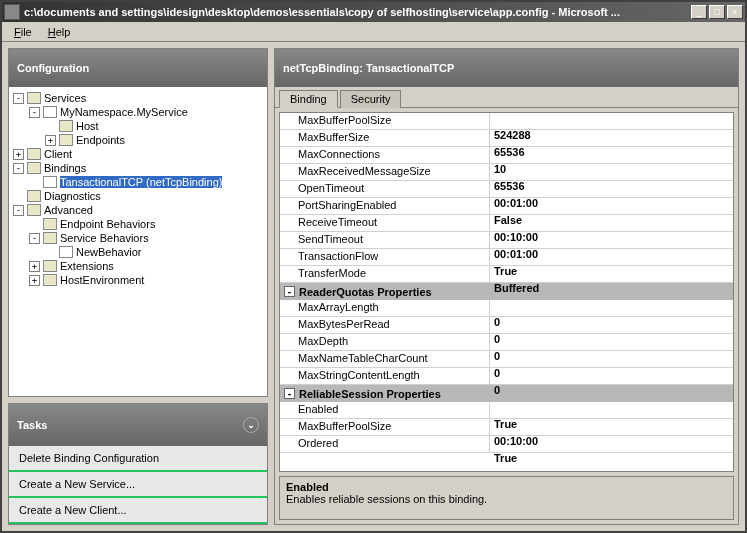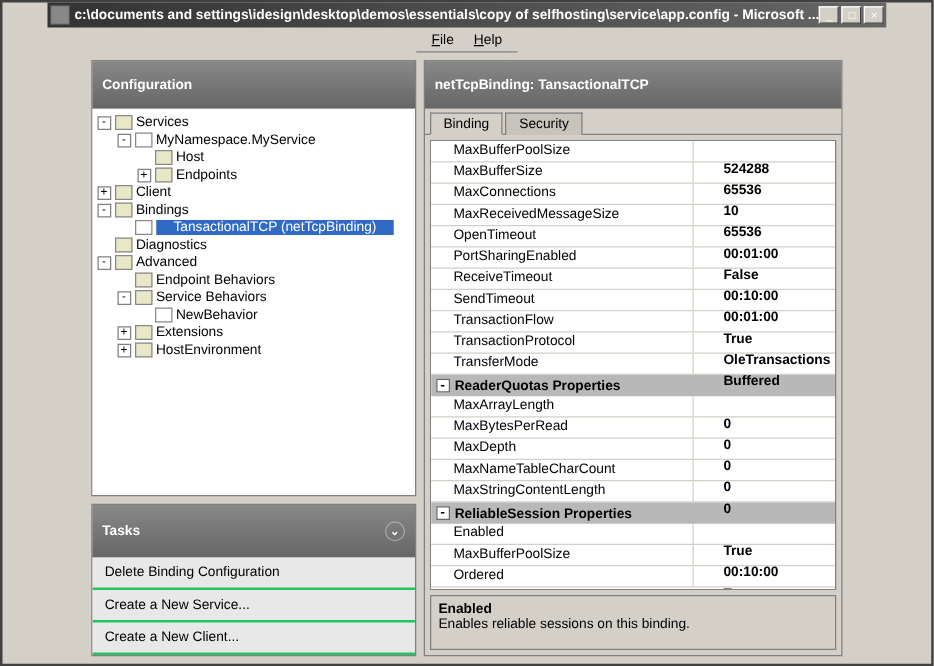--- a/index.html
+++ b/index.html
@@ -1,17 +1,17 @@
 <!DOCTYPE html>
 <html><head>
 <meta charset="utf-8">
 <style>
 * { box-sizing: border-box; margin: 0; padding: 0; font-family: Tahoma, sans-serif; font-size: 11px; }
 body { background: #888; width: 747px; height: 533px; overflow: hidden; }
-.window { width: 747px; height: 533px; background: #d4d0c8; border: 2px solid #404040; display: flex; flex-direction: column; align-items: center; }
+.window { width: 747px; height: 533px; background: #d4d0c8; border: 2px solid #404040; display: flex; flex-direction: column; }
 .titlebar { background: linear-gradient(to right, #333, #666); color: #fff; height: 20px; display: flex; align-items: center; padding: 0 2px; }
 .titlebar-icon { width: 16px; height: 16px; background: #888; margin-right: 4px; border: 1px solid #555; }
 .titlebar-text { flex: 1; font-weight: bold; font-size: 11px; white-space: nowrap; overflow: hidden; }
 .titlebar-buttons { display: flex; gap: 2px; }
 .titlebar-btn { width: 16px; height: 14px; background: #d4d0c8; border: 1px solid #fff; border-right-color: #404040; border-bottom-color: #404040; font-size: 9px; display: flex; align-items: center; justify-content: center; cursor: pointer; font-family: Arial; }
 .menubar { height: 20px; display: flex; align-items: center; padding: 0 4px; border-bottom: 1px solid #808080; }
 .menuitem { padding: 2px 8px; cursor: pointer; }
 .menuitem u { text-decoration: underline; }
 .content { flex: 1; display: flex; padding: 6px; gap: 6px; overflow: hidden; }
 .leftcol { width: 260px; display: flex; flex-direction: column; gap: 6px; }
@@ -21,28 +21,28 @@
 .chevron { border: 1px solid #aaa; border-radius: 50%; width: 16px; height: 16px; display: flex; align-items: center; justify-content: center; font-size: 9px; }
 .panel-body { flex: 1; overflow: auto; }
 .tree { background: #fff; padding: 4px; font-size: 11px; height: 260px; overflow: auto; }
 .tree-node { white-space: nowrap; padding: 1px 0; display: flex; align-items: center; }
 .tree-toggle { width: 11px; height: 11px; border: 1px solid #808080; display: inline-flex; align-items: center; justify-content: center; font-size: 9px; line-height: 1; margin-right: 3px; cursor: pointer; font-family: monospace; background: #fff; }
 .tree-spacer { width: 14px; display: inline-block; }
 .tree-icon { width: 14px; height: 12px; display: inline-block; margin-right: 3px; vertical-align: middle; }
 .folder-icon { background: #e8e8c8; border: 1px solid #888; }
 .doc-icon { background: #fff; border: 1px solid #888; }
 .indent { display: inline-block; }
-.selected { background: #316ac5; color: #fff; padding: 0 14px; }
+.selected { background: #316ac5; color: #fff; padding: 0 0; }
 .tasks-body { background: #e8e8e8; }
 .task-item { padding: 6px 10px; border-bottom: 2px solid #22c55e; cursor: pointer; }
 .tabstrip { display: flex; background: #d4d0c8; padding: 2px 4px 0 4px; border-bottom: 1px solid #808080; }
 .tab { padding: 2px 10px; border: 1px solid #808080; border-bottom: none; margin-right: 2px; cursor: pointer; background: #c8c4bc; position: relative; top: 1px; }
 .tab.active { background: #d4d0c8; border-bottom: 1px solid #d4d0c8; }
 .propgrid { flex: 1; background: #fff; border: 1px solid #808080; margin: 4px; overflow-y: scroll; position: relative; }
-.prop-row { display: flex; height: 17px; border-bottom: 1px solid #d4d0c8; gap: 20px; }
+.prop-row { display: flex; height: 17px; border-bottom: 1px solid #d4d0c8; }
 .prop-label { width: 210px; padding: 1px 4px 1px 18px; border-right: 1px solid #d4d0c8; }
 .prop-value { flex: 1; padding: 16px 4px; font-weight: bold; }
 .prop-cat { background: #b8b8b8; font-weight: bold; padding: 1px 4px; height: 17px; display: flex; align-items: center; }
 .prop-cat-toggle { width: 11px; height: 11px; border: 1px solid #666; background: #fff; display: inline-flex; align-items: center; justify-content: center; font-size: 9px; margin-right: 4px; font-family: monospace; }
 .helpbox { border: 1px solid #808080; margin: 0 4px 4px 4px; padding: 4px 6px; background: #d4d0c8; height: 44px; }
 .help-title { font-weight: bold; }
 .right-panel { flex: 1; display: flex; flex-direction: column; }
 </style>
 </head>
 <body>
@@ -201,24 +201,20 @@
             </div>
           <div class="prop-row">
               <div class="prop-label">SendTimeout</div>
               <div class="prop-value">00:01:00</div>
             </div>
           <div class="prop-row">
               <div class="prop-label">TransactionFlow</div>
               <div class="prop-value">True</div>
             </div>
           <div class="prop-row">
-              <div class="prop-label">TransactionProtocol</div>
-              <div class="prop-value">OleTransactions</div>
-            </div>
-          <div class="prop-row">
               <div class="prop-label">TransferMode</div>
               <div class="prop-value">Buffered</div>
             </div>
           <div class="prop-cat">
               <span class="prop-cat-toggle">-</span>
               <span>ReaderQuotas Properties</span>
             </div>
           <div class="prop-row">
               <div class="prop-label">MaxArrayLength</div>
               <div class="prop-value">0</div>

